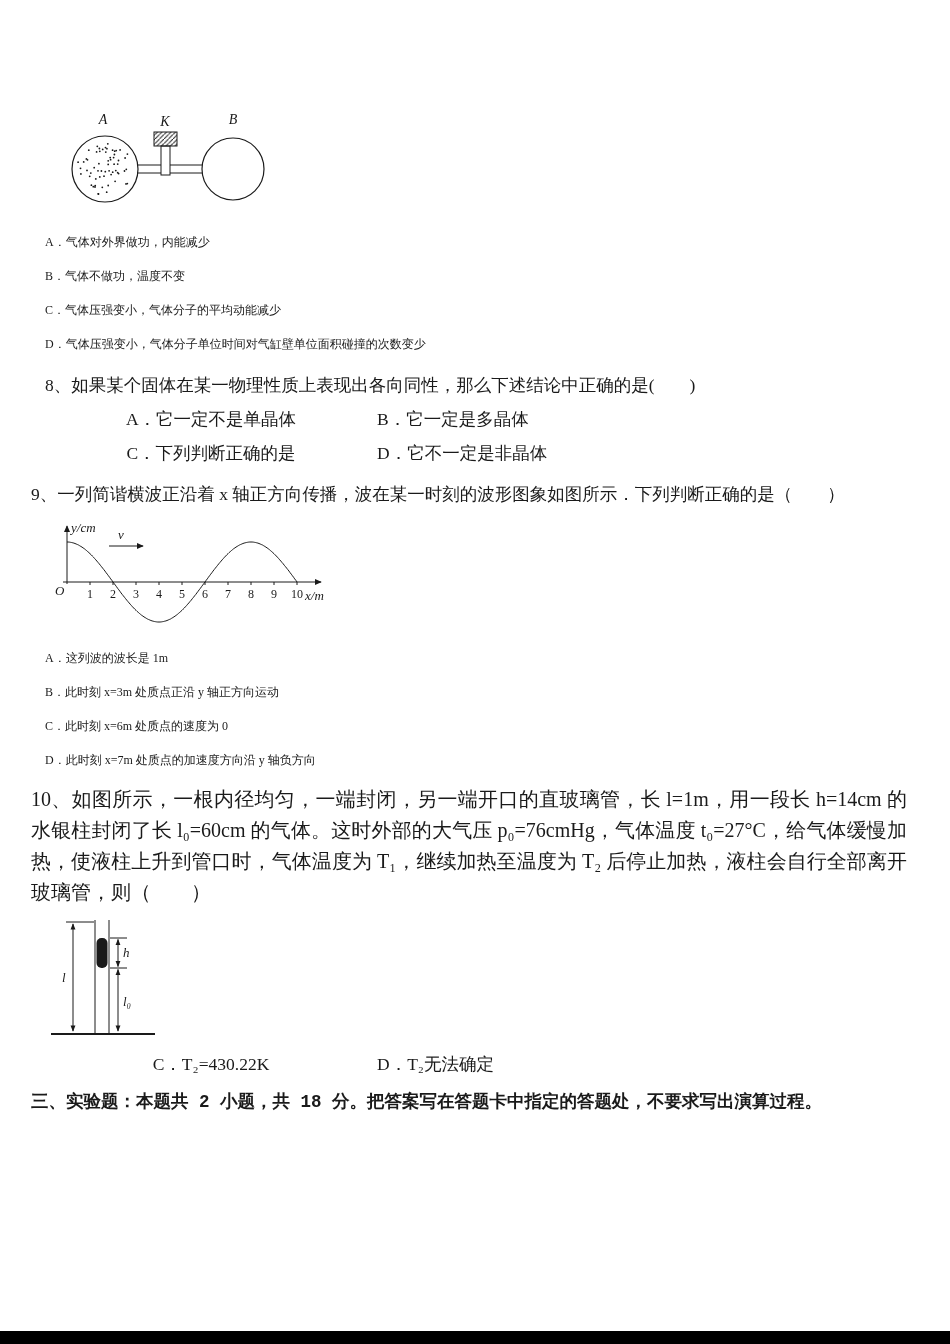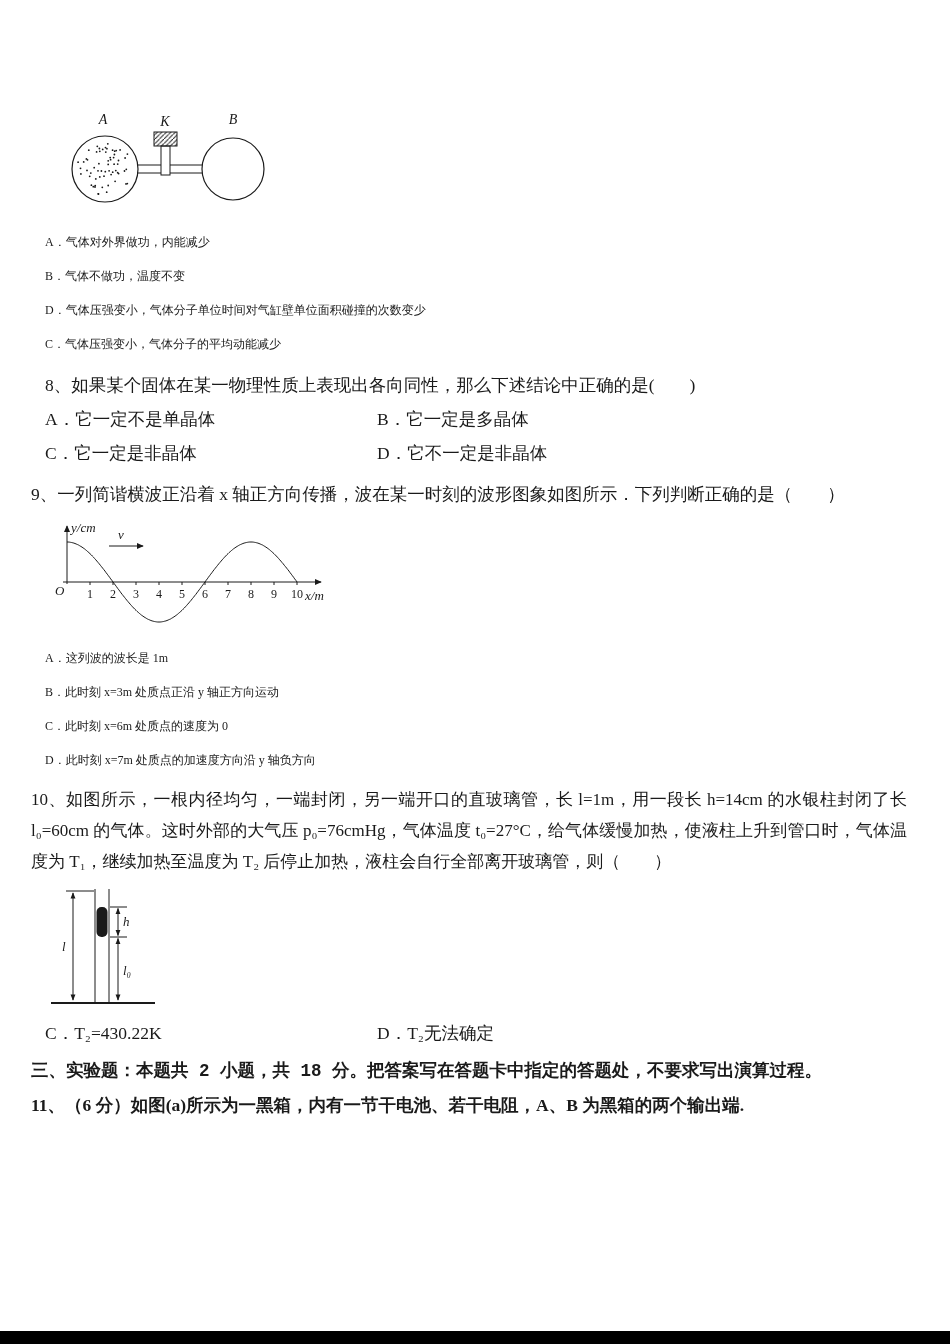--- a/index.html
+++ b/index.html
@@ -7,22 +7,22 @@
   .page { position: relative; width: 950px; height: 1344px; background: #ffffff; overflow: hidden; }
   .content { padding: 0 45px; }
   .fig { display: block; }
   .fig-gas  { margin: 112px 0 20px 20px; }
   .fig-wave { margin: 4px 0 10px 6px; }
   .fig-tube { margin: 6px 0 12px 6px; }
   .opt { font-size: 12px; line-height: 21px; margin-bottom: 13px; }
   .stem { font-size: 17.5px; line-height: 22px; margin: 19px 0 13px 0; }
   .outdent { margin-left: -14px; }
   .opt-row { display: flex; font-size: 17.5px; line-height: 21px; margin-bottom: 13px; }
-  .opt-row .left { width: 332px; flex: 0 0 auto; }
-  .para { font-size: 17px; line-height: 31px; text-align: justify; width: 876px; margin: 4px 0 6px -14px; }
+  .opt-row .left { width: 332px; flex: 0 0 auto; text-align: center; }
+  .para { font-size: 20px; line-height: 31px; text-align: justify; width: 876px; margin: 4px 0 6px -14px; }
   .sec-head { font-size: 17.5px; font-weight: bold; line-height: 22px; margin: 16px 0 12px -14px; font-family: Liberation Mono, monospace; }
   .q11 { font-size: 17.5px; font-weight: bold; line-height: 22px; margin: 0 0 0 -14px; }
   .bottom-bar { position: absolute; left: 0; bottom: 0; width: 100%; height: 13px; background: #000000; }
   .ln { fill: none; stroke: #1a1a1a; stroke-width: 1.2; }
   .lnthin { fill: none; stroke: #1a1a1a; stroke-width: 1; }
   .figlabel { font: italic 14px "Liberation Serif", serif; fill: #1a1a1a; text-anchor: middle; }
   .axlabel { font: italic 13px "Liberation Serif", serif; fill: #1a1a1a; }
   .ticknum { font: 12px "Liberation Serif", serif; fill: #1a1a1a; text-anchor: middle; }
 </style>
 </head>
@@ -108,31 +108,31 @@
       <line x1="72" y1="53" x2="137" y2="53" class="lnthin"></line>
       <line x1="72" y1="61" x2="137" y2="61" class="lnthin"></line>
       <circle cx="168" cy="57" r="31" class="ln"></circle>
       <rect x="96" y="34" width="9" height="29" fill="#ffffff" stroke="#1a1a1a" stroke-width="1"></rect>
       <rect x="89" y="20" width="23" height="14" fill="url(#hatch)" stroke="#1a1a1a" stroke-width="1"></rect>
     </svg>
 
     <div>
       <div class="opt">A．气体对外界做功，内能减少</div>
       <div class="opt">B．气体不做功，温度不变</div>
+      <div class="opt">C．气体压强变小，气体分子的平均动能减少</div>
       <div class="opt">D．气体压强变小，气体分子单位时间对气缸壁单位面积碰撞的次数变少</div>
-      <div class="opt">C．气体压强变小，气体分子的平均动能减少</div>
     </div>
 
     <div class="stem">8、如果某个固体在某一物理性质上表现出各向同性，那么下述结论中正确的是(　　)</div>
     <div class="opt-row">
       <span class="left">A．它一定不是单晶体</span>
       <span>B．它一定是多晶体</span>
     </div>
     <div class="opt-row">
-      <span class="left">C．它一定是非晶体</span>
+      <span class="left">C．下列判断正确的是</span>
       <span>D．它不一定是非晶体</span>
     </div>
 
     <div class="stem outdent">9、一列简谐横波正沿着 x 轴正方向传播，波在某一时刻的波形图象如图所示．下列判断正确的是（　　）</div>
 
     <svg class="fig fig-wave" id="wave-svg" width="285" height="120" viewBox="0 0 285 120">
       <defs>
         <marker id="warr" viewBox="0 0 10 10" refX="8" refY="5" markerWidth="8" markerHeight="8" orient="auto">
           <path d="M0,1 L9,5 L0,9 z" fill="#1a1a1a"></path>
         </marker>
@@ -199,18 +199,17 @@
       <text x="72" y="92" class="axlabel">l₀</text>
     </svg>
 
     <div class="opt-row">
       <span class="left">C．T₂=430.22K</span>
       <span>D．T₂无法确定</span>
     </div>
 
     <div class="sec-head">三、实验题：本题共 2 小题，共 18 分。把答案写在答题卡中指定的答题处，不要求写出演算过程。</div>
 
-    <div class="q11">11、（6 分）如图(a)所示为一黑箱，内有一节干电池、若干电阻，A、B 为黑箱的两个输出端.</div>
 
   </div>
 
   <div class="bottom-bar"></div>
 </div>
 
 </body></html>

